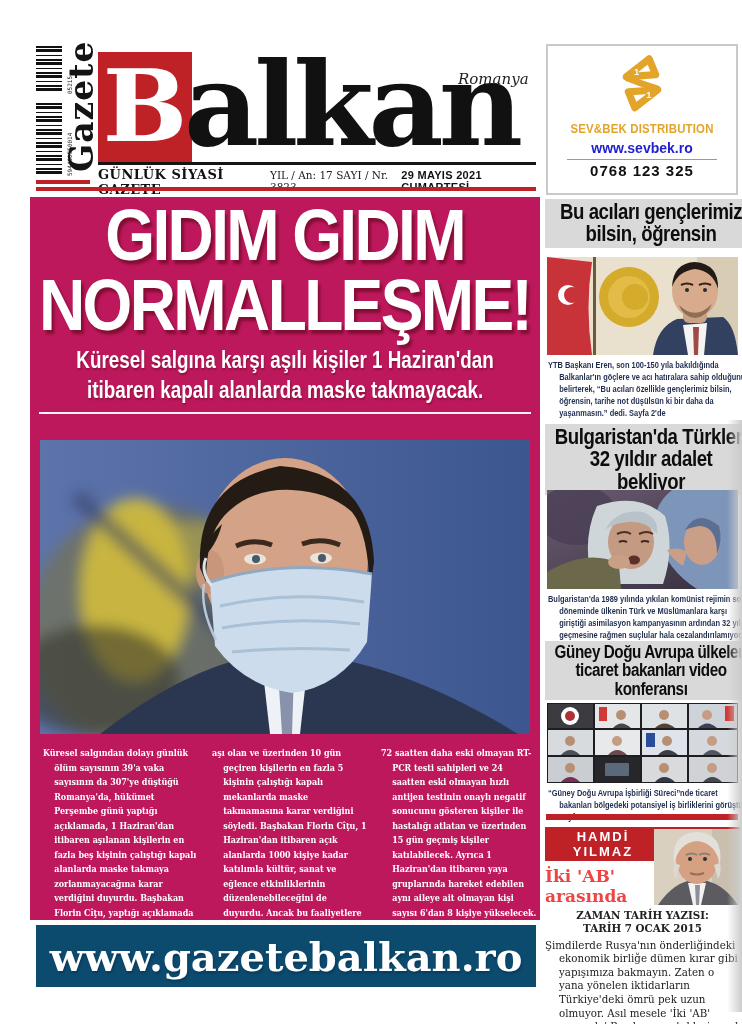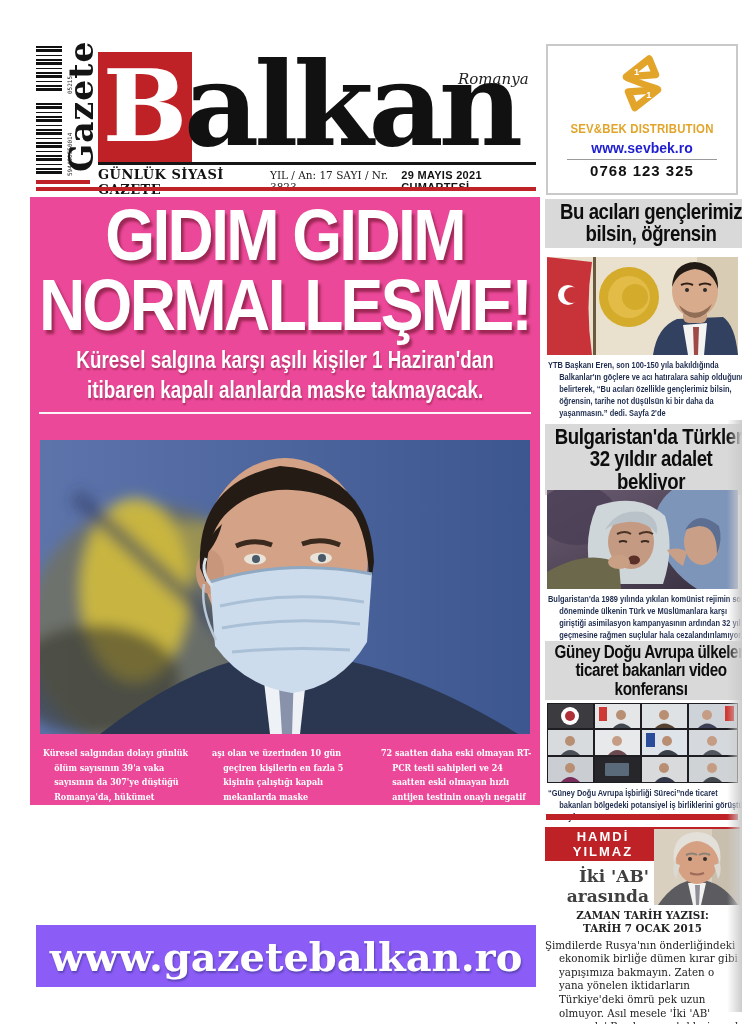--- a/index.html
+++ b/index.html
@@ -34,38 +34,38 @@
   
   .ad{left:546px;top:44px;width:192px;height:151px;border:2px solid #c9c9c9;box-sizing:border-box;
       background:#fff;text-align:center;}
   .ad-company{color:#e2a52a;font-weight:bold;font-size:12px;letter-spacing:.2px;margin-top:1px;
       transform:scaleX(.95);}
   .ad-site{color:#1f1fd0;font-weight:bold;font-size:14px;margin-top:4px;cursor:pointer;}
   .ad-hr{width:150px;border:none;border-top:1.5px solid #9a9a9a;margin:3px auto 2px;}
   .ad-phone{color:#111;font-weight:bold;font-size:15px;letter-spacing:1px;}
 
   
-  .lead{left:30px;top:197px;width:510px;height:608px;background:#ec4899;}
+  .lead{left:30px;top:197px;width:510px;height:723px;background:#be185d;}
   .h1{position:relative;text-align:center;color:#fff;font-weight:bold;font-size:72px;line-height:.97;
       letter-spacing:-3px;width:112%;margin-left:-6%;transform:scaleX(.89);
       text-shadow:3px 4px 3px rgba(60,0,0,.45);}
   .h1a{margin-top:4px;}
   .subhead{position:relative;text-align:center;color:#fff;font-weight:bold;font-size:23px;line-height:1.3;
       width:122%;margin-left:-11%;transform:scaleX(.82);margin-top:5px;
       text-shadow:1px 2px 2px rgba(60,0,0,.35);}
   .white-rule{margin:7px 9px 0;height:2px;background:#fff;opacity:.95;}
   .photo-main{left:10px;top:243px;width:490px;height:294px;}
   .photo-main svg{display:block;}
   .cols{left:13px;top:549px;width:484px;display:flex;gap:23px;}
   .col{flex:1;color:#fff;font-family:"DejaVu Serif",serif;font-weight:bold;font-size:10px;line-height:1.45;}
   .squeeze{width:125%;transform:scaleX(.8);transform-origin:0 0;}
   .hang{padding-left:14px;text-indent:-14px;}
 
   
-  .footer{left:36px;top:925px;width:500px;height:62px;background:#8b5cf6;display:flex;
+  .footer{left:36px;top:925px;width:500px;height:62px;background:#0c4a6e;display:flex;
       align-items:center;justify-content:center;}
   .footer span{font-family:"DejaVu Serif",serif;font-weight:bold;font-size:40px;color:#fff;
       letter-spacing:0;text-shadow:1px 2px 2px rgba(0,30,60,.35);cursor:pointer;}
 
   
   .sb-head{left:545px;width:195px;background:#d9d9d9;color:#0d0d0d;font-weight:bold;text-align:center;
       padding:2px 9px;}
   .sb-head .inner{width:118%;margin-left:-9%;transform:scaleX(.847);line-height:1.02;letter-spacing:-.5px;}
   .s1h{top:199px;font-size:22px;}
   .s2h{top:424px;font-size:22px;}
@@ -78,22 +78,22 @@
   .s1c{top:359px;}
   .s2c{top:593px;}
   .s3c{top:787px;}
   .sb-redbar{left:546px;top:814px;width:192px;height:6px;background:#be2226;}
 
   
   .colm{left:545px;top:827px;width:195px;}
   .colm-photo{float:right;width:86px;height:76px;margin:2px 0 3px 5px;}
   .colm-bar{background:#be2226;color:#fff;font-weight:bold;font-size:13px;text-align:center;
       letter-spacing:2px;padding:2px 12px;}
-  .colm-title{font-family:"DejaVu Serif",serif;font-weight:bold;font-size:17px;color:#404040;
-      text-align:right;margin-top:5px;}
+  .colm-title{font-family:"DejaVu Serif",serif;font-weight:bold;font-size:17px;color:#ef4444;
+      text-align:left;margin-top:5px;}
   .colm-kicker{font-family:"DejaVu Serif",serif;font-weight:bold;font-size:10.3px;color:#222;
       text-align:center;line-height:1.3;margin-top:3px;}
   .colm-body{font-family:"DejaVu Serif",serif;font-size:10.3px;color:#222;line-height:1.32;margin-top:3px;}
 
   .edge-shadow{left:727px;top:420px;width:15px;height:592px;
       background:linear-gradient(to right,rgba(0,0,0,0),#cccccc);}
 </style>
 </head>
 <body>
 

